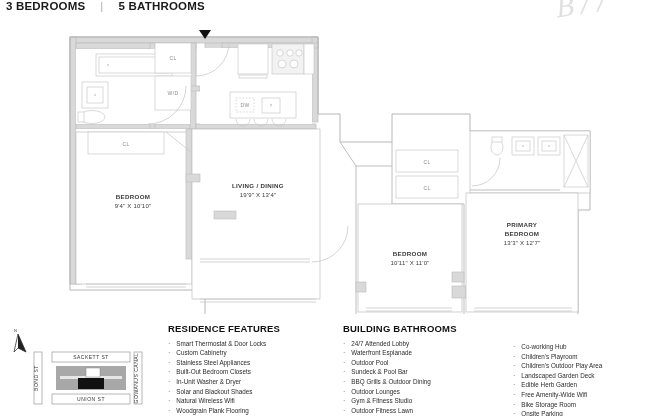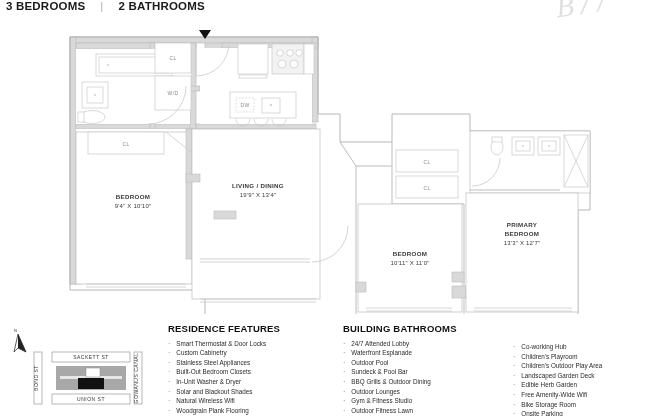--- a/index.html
+++ b/index.html
@@ -59,21 +59,21 @@
     font-size:5px;fill:#333;letter-spacing:.5px;text-anchor:middle;
   }
   .ntxt{font-family:"Liberation Sans", sans-serif;font-size:4px;fill:#333;}
 </style>
 </head>
 <body>
 
 <div class="header">
   <span>3 BEDROOMS</span>
   <span class="sep">|</span>
-  <span>2 BATHROOMS</span>
+  <span>5 BATHROOMS</span>
 </div>
 <div class="watermark">B77</div>
 
 <div class="plan">
 <svg width="652" height="300" viewBox="0 0 652 300" xmlns="http://www.w3.org/2000/svg">
   <defs>
     <g id="dummy"></g>
   </defs>
 
   <g stroke="#bdbdbd" stroke-width="0.7">

